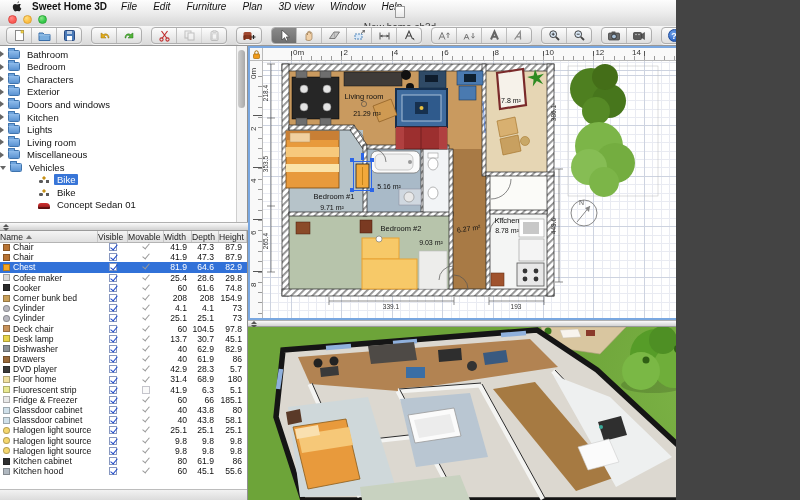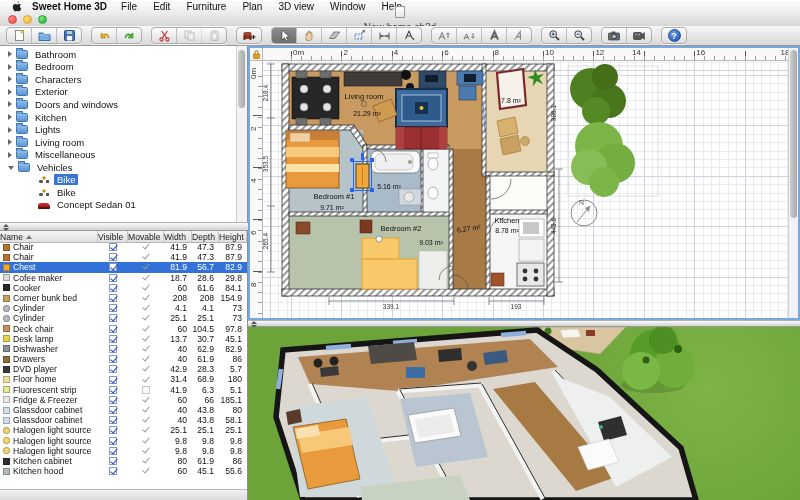--- a/index.html
+++ b/index.html
@@ -1,24 +1,24 @@
 <!DOCTYPE html>
 <html><head>
 <meta charset="utf-8">
 <style>
   html,body{margin:0;padding:0;background:#444;}
-  .screen{position:relative;width:800px;height:500px;background:#e4e4e4;overflow:hidden;
+  .screen{position:relative;width:676px;height:500px;background:#e4e4e4;overflow:hidden;
           font-family:"Liberation Sans",sans-serif;-webkit-font-smoothing:antialiased;}
   
   .menubar{position:absolute;left:0;top:0;width:800px;height:13px;background:linear-gradient(#fdfdfd,#ececec);
            border-bottom:1px solid #b6b6b6;display:flex;align-items:center;font-size:10px;color:#111;}
   .apple{width:10px;height:11px;margin-left:12px;margin-right:10px;display:inline-flex;align-items:center;}
   .appname{font-weight:bold;margin-right:14px;}
   .menu-items{display:flex;gap:16px;}
-  .mitem{cursor:default;}
+  .mitem{cursor:default;font-style:italic;}
   
   .titlebar{position:absolute;left:0;top:13px;width:800px;height:13px;background:linear-gradient(#ececec,#d6d6d6);
             border-bottom:1px solid #adadad;display:flex;align-items:center;}
   .tl{width:7px;height:7px;border-radius:50%;margin-left:6px;display:inline-block;}
   .tl.red{background:radial-gradient(circle at 35% 30%,#ff8f8a,#fc5b55 60%);border:0.5px solid #dd4742;margin-left:8px;}
   .tl.yellow{background:radial-gradient(circle at 35% 30%,#ffe084,#fdbd41 60%);border:0.5px solid #dda335;}
   .tl.green{background:radial-gradient(circle at 35% 30%,#8ee88a,#34c84a 60%);border:0.5px solid #2aa838;}
   .wtitle{position:absolute;left:0;right:0;text-align:center;font-size:10px;color:#3a3a3a;display:flex;justify-content:center;align-items:center;gap:4px;flex-direction:column;}
   .doc-icon{width:8px;height:10px;background:linear-gradient(#fff,#e8e8e8);border:1px solid #9a9a9a;display:inline-block;}
   
@@ -29,21 +29,21 @@
   .tbtn{width:24px;height:15px;display:flex;align-items:center;justify-content:center;border-right:1px solid #bdbdbd;cursor:default;}
   .tbtn:last-child{border-right:none;}
   .tbtn.active{background:linear-gradient(#8a8a8a,#6f6f6f);}
   .tbtn.disabled{opacity:.45;}
   .tbtn svg{display:block;}
   .help-glyph{font-size:9px;font-weight:bold;color:#fff;background:radial-gradient(circle at 35% 30%,#6fa0e8,#2d66c4 70%);
               width:11px;height:11px;border-radius:50%;display:flex;align-items:center;justify-content:center;border:0.5px solid #1c4a9a;}
   
   .catalog-wrap{position:absolute;left:0;top:46px;width:248px;height:176px;background:#fff;border-right:1px solid #909090;box-sizing:border-box;overflow:hidden;}
   .catalog{position:absolute;left:0;top:2px;right:10px;}
-  .crow{display:flex;align-items:center;height:12.55px;padding-left:8px;font-size:9.5px;color:#111;}
+  .crow{display:flex;align-items:center;height:12.55px;font-size:9.5px;color:#111;}
   .crow .tri{width:0;height:0;border-left:4px solid #666;border-top:3px solid transparent;border-bottom:3px solid transparent;margin-right:4px;flex:none;}
   .crow.expanded .tri{border-left:3px solid transparent;border-right:3px solid transparent;border-top:4px solid #666;border-bottom:none;margin-top:2px;}
   .crow.lvl1{padding-left:30px;}
   .crow.lvl1 .tri{visibility:hidden;}
   .cicon{width:12px;height:9px;margin-right:4px;flex:none;position:relative;}
   .ic-folder{background:linear-gradient(#8fbcec,#5b93d2);border:1px solid #3f74ae;border-radius:1.5px;box-sizing:border-box;}
   .ic-folder::before{content:"";position:absolute;left:-1px;top:-3px;width:5px;height:2px;background:#6ea3dc;border:1px solid #3f74ae;border-bottom:none;border-radius:1px 1px 0 0;}
   .ic-bike{background:
      radial-gradient(circle at 3px 6.5px,#5a5a5a 1.7px,transparent 2px),
      radial-gradient(circle at 9.5px 6.5px,#5a5a5a 1.7px,transparent 2px),
@@ -459,54 +459,54 @@
             <i class="ric ic-chest"></i>
             <span>Chest</span>
           </span>
           <span class="ccell">
             <i class="cb"></i>
           </span>
           <span class="ccell">
             <i class="mv"></i>
           </span>
           <span class="num">81.9</span>
-          <span class="num">56.7</span>
+          <span class="num">64.6</span>
           <span class="num">82.9</span>
         </div>
 
         <div class="trow">
           <span class="ncell">
             <i class="ric ic-coffee"></i>
             <span>Cofee maker</span>
           </span>
           <span class="ccell">
             <i class="cb"></i>
           </span>
           <span class="ccell">
             <i class="mv"></i>
           </span>
-          <span class="num">18.7</span>
+          <span class="num">25.4</span>
           <span class="num">28.6</span>
           <span class="num">29.8</span>
         </div>
 
         <div class="trow">
           <span class="ncell">
             <i class="ric ic-cooker"></i>
             <span>Cooker</span>
           </span>
           <span class="ccell">
             <i class="cb"></i>
           </span>
           <span class="ccell">
             <i class="mv"></i>
           </span>
           <span class="num">60</span>
           <span class="num">61.6</span>
-          <span class="num">84.1</span>
+          <span class="num">74.8</span>
         </div>
 
         <div class="trow">
           <span class="ncell">
             <i class="ric ic-bed"></i>
             <span>Corner bunk bed</span>
           </span>
           <span class="ccell">
             <i class="cb"></i>
           </span>

